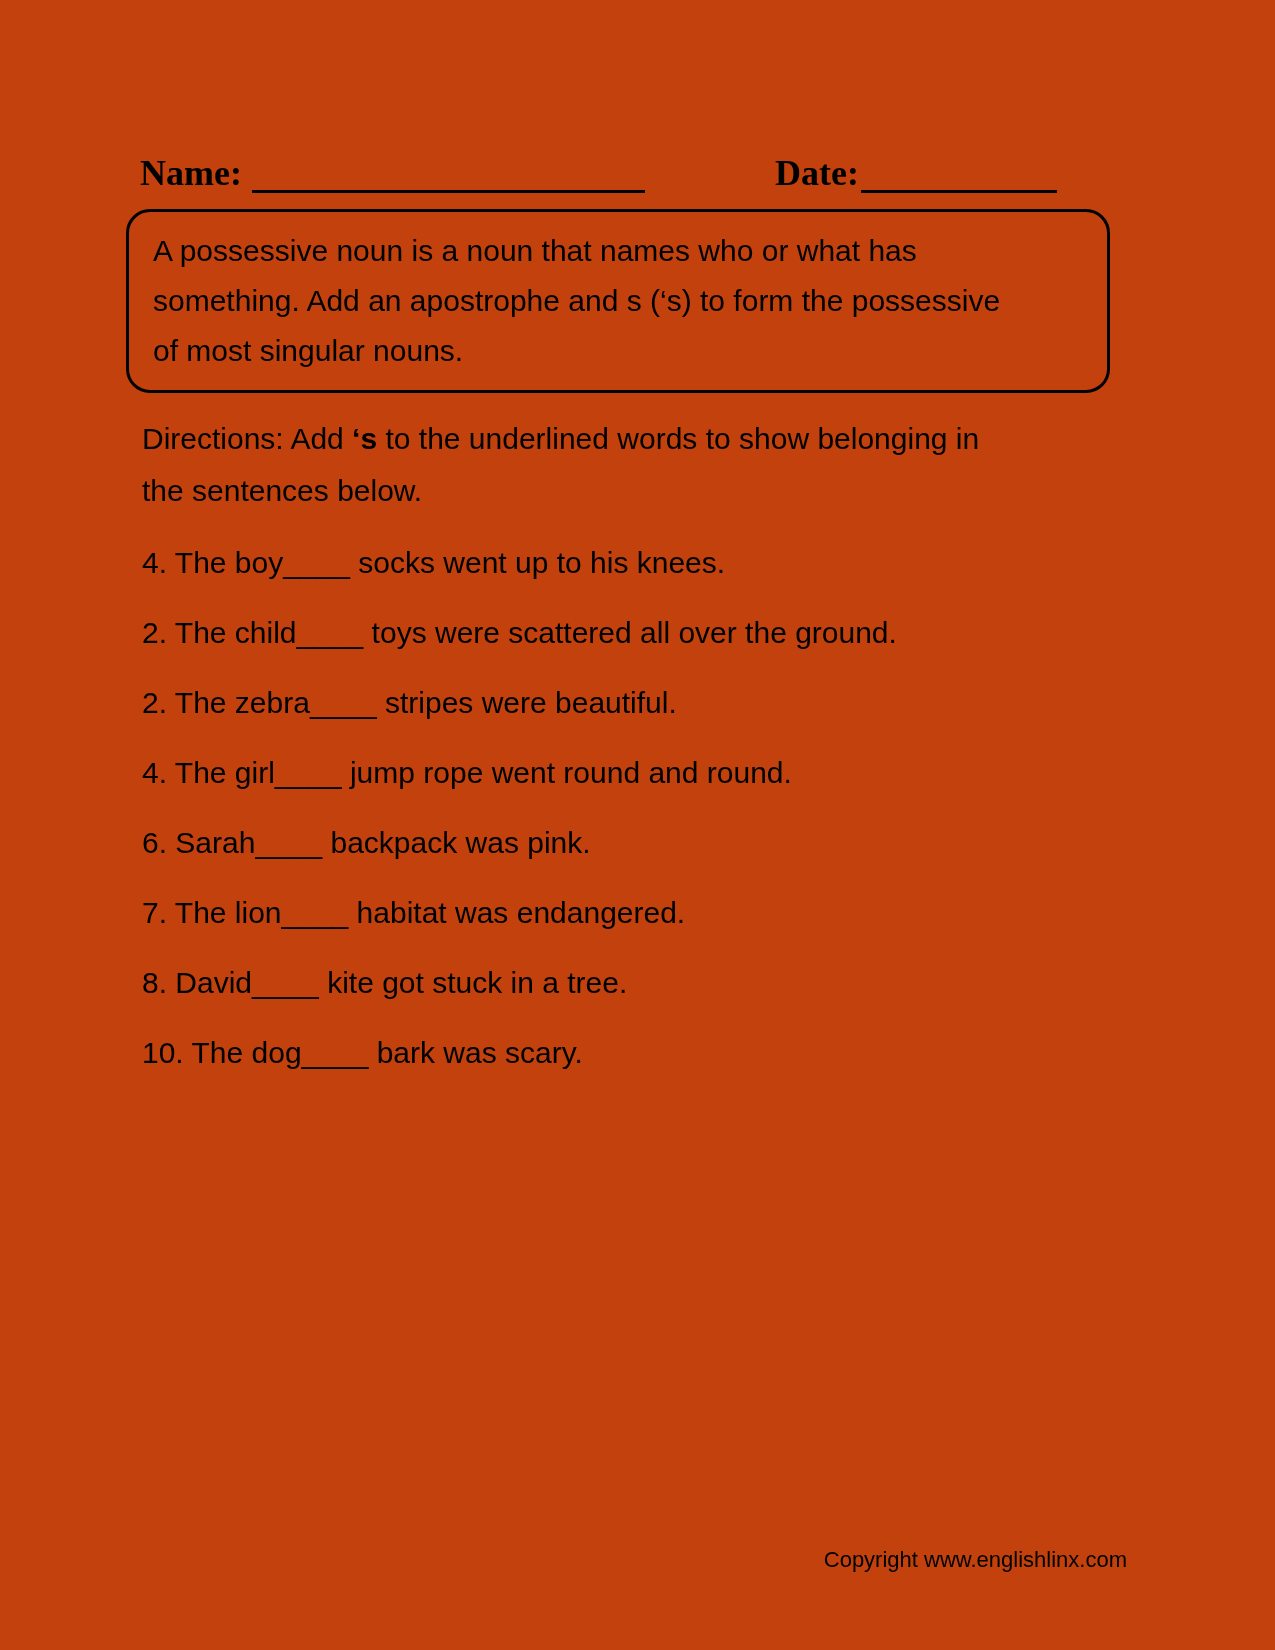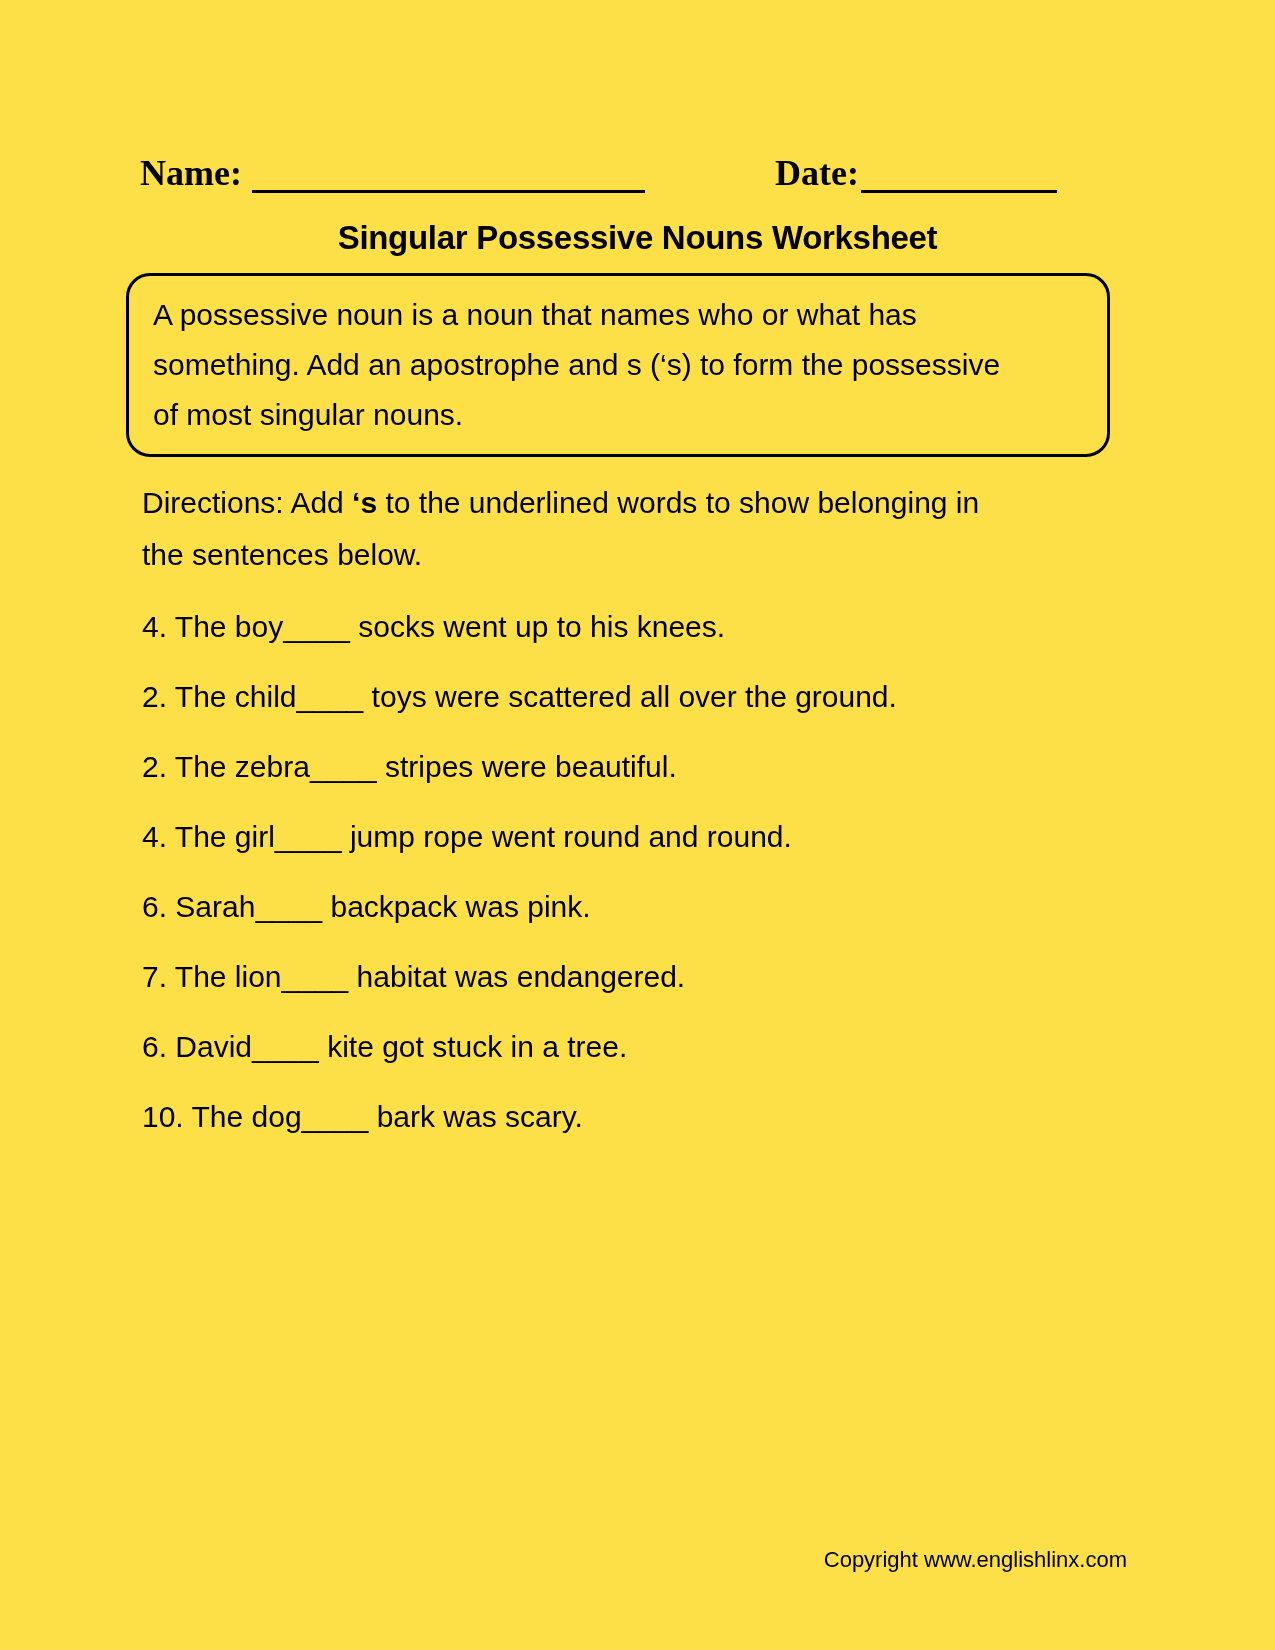--- a/index.html
+++ b/index.html
@@ -11,21 +11,21 @@
     width: 1275px;
     height: 1650px;
     font-family: "Liberation Sans", sans-serif;
     color: #000000;
   }
   .page {
     position: relative;
     width: 1275px;
     height: 1650px;
     overflow: hidden;
-    background: #fde047;
+    background: #c2410c;
   }
 
   
   .header-row {
     display: flex;
     align-items: flex-end;
     margin: 150px 0 0 140px;
     font-family: "Liberation Serif", serif;
     font-weight: bold;
     font-size: 36px;
@@ -117,21 +117,20 @@
 
 <div class="page">
 
   <div class="header-row">
     <span>Name:</span>
     <span class="write-line name-line"></span>
     <span class="date-label">Date:</span>
     <span class="write-line date-line"></span>
   </div>
 
-  <h1 class="title">Singular Possessive Nouns Worksheet</h1>
 
   <div class="def-box">
     <p>A possessive noun is a noun that names who or what has</p>
     <p>something. Add an apostrophe and s (‘s) to form the possessive</p>
     <p>of most singular nouns.</p>
   </div>
 
   <div class="directions">
     <p><span>Directions: Add </span><b>‘s</b><span> to the underlined words to show belonging in</span></p>
     <p>the sentences below.</p>
@@ -140,19 +139,19 @@
   <div class="example">
   </div>
 
   <div class="sentences">
     <p class="sentence">4. The boy____ socks went up to his knees.</p>
     <p class="sentence">2. The child____ toys were scattered all over the ground.</p>
     <p class="sentence">2. The zebra____ stripes were beautiful.</p>
     <p class="sentence">4. The girl____ jump rope went round and round.</p>
     <p class="sentence">6. Sarah____ backpack was pink.</p>
     <p class="sentence">7. The lion____ habitat was endangered.</p>
-    <p class="sentence">6. David____ kite got stuck in a tree.</p>
+    <p class="sentence">8. David____ kite got stuck in a tree.</p>
     <p class="sentence">10. The dog____ bark was scary.</p>
   </div>
 
   <div class="footer">Copyright www.englishlinx.com</div>
 
 </div>
 
 </body></html>

